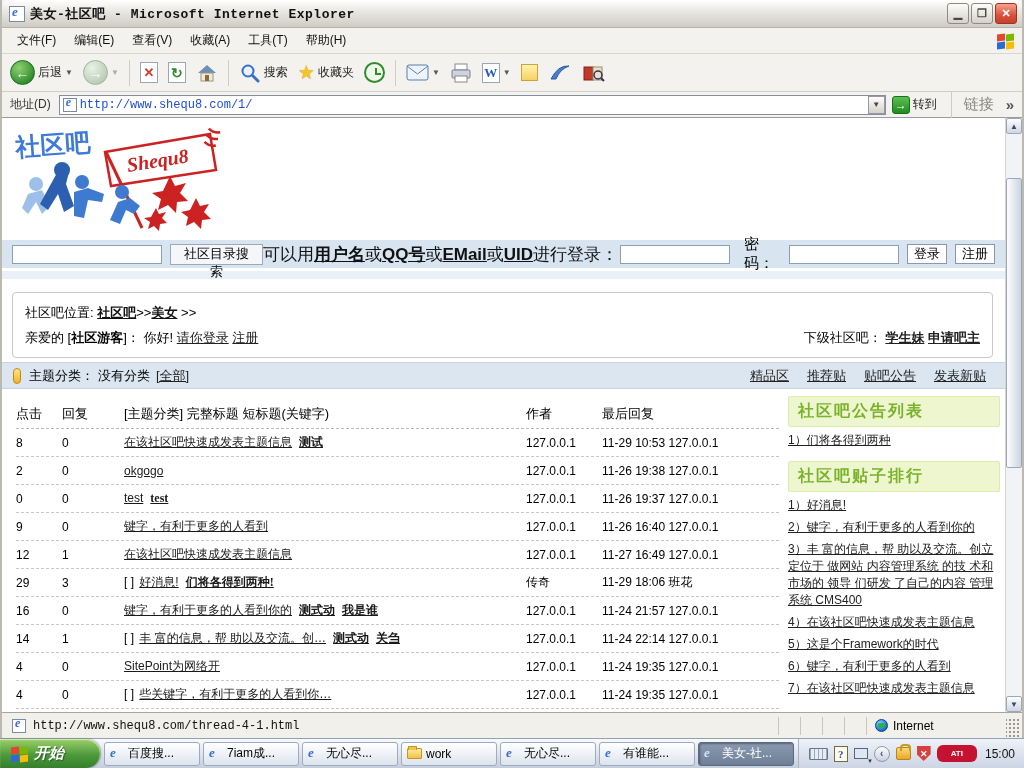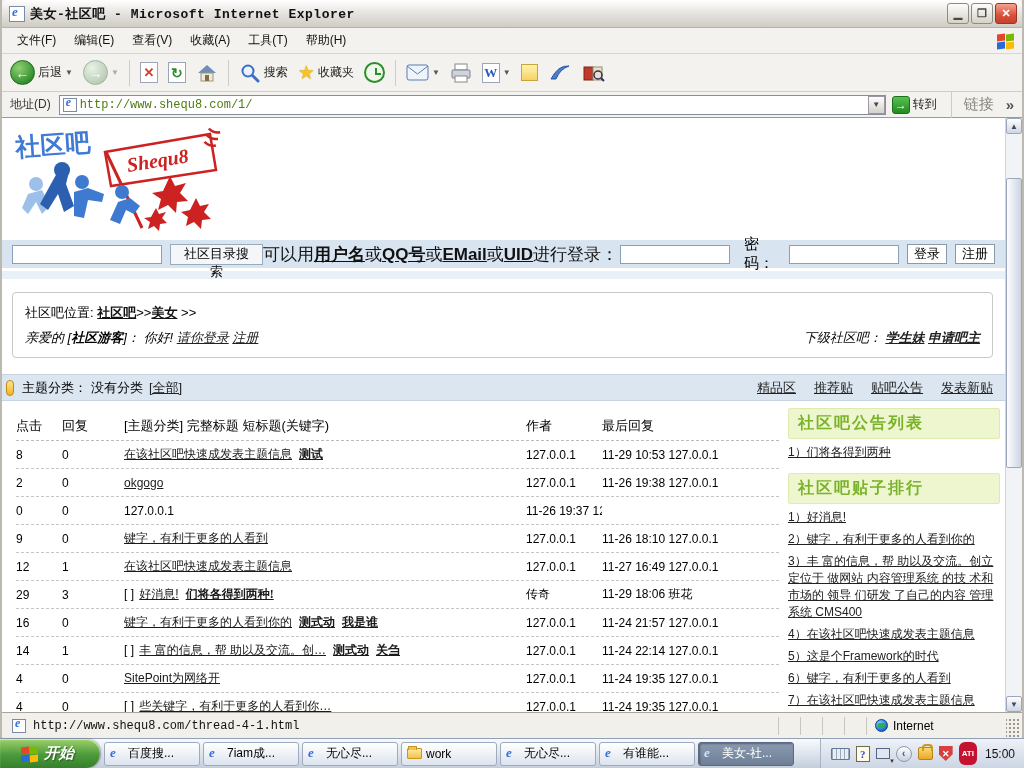--- a/index.html
+++ b/index.html
@@ -55,21 +55,21 @@
   .hist-circle::before { content:""; position:absolute; left:9px; top:9px; width:6px; height:2px; background:#2f8c2c; }
   .ic-word { width:18px; height:20px; background:#fff; border:1px solid #9aa5b5; color:#2a5bb8;
              font:bold 13px "Liberation Serif",serif; display:flex; align-items:center; justify-content:center; }
 
   .addressbar { height:26px; flex:none; display:flex; align-items:center; padding:0 4px;
                 background:#f3f2ee; border-bottom:1px solid #9b98a0; gap:4px; }
   .addr-label { font-size:12px; color:#333; padding:0 4px; flex:none; }
   .addr-field { flex:1; height:20px; background:#fff; border:1px solid #848ea0; display:flex; align-items:center; }
   .addr-page-icon { width:14px; height:14px; margin:0 3px; background:#fff; border:1px solid #7a8aa8; position:relative; flex:none; }
   .addr-page-icon::after { content:"e"; position:absolute; left:2px; top:-4px; color:#3a70d8; font:bold italic 12px "Liberation Serif",serif; }
-  .addr-input { flex:1; border:none; outline:none; font:12px "Liberation Mono",monospace; color:#4d7c0f; background:transparent; }
+  .addr-input { flex:1; border:none; outline:none; font:12px "Liberation Mono",monospace; color:#1d4ed8; background:transparent; }
   .addr-drop { width:17px; height:18px; background:linear-gradient(#fdfdfc,#d6d2c9); border:1px solid #9b97a5;
                font-size:8px; color:#444; display:flex; align-items:center; justify-content:center; flex:none; }
   .go-btn { display:flex; align-items:center; gap:3px; padding:1px 6px 1px 2px; flex:none; }
   .go-square { width:18px; height:18px; border-radius:3px; background:linear-gradient(#5cc054,#1f8c1f); border:1px solid #187018;
                color:#fff; font-weight:bold; display:flex; align-items:center; justify-content:center; }
   .links-label { color:#8a877f; font-size:15px; padding:0 4px; flex:none; }
 
   
   .viewport { flex:1; display:flex; background:#fff; overflow:hidden; }
   .page { flex:1; overflow:hidden; position:relative; background:#fff; }
@@ -92,27 +92,27 @@
   .user-input { width:110px; }
   .pwd-label { margin:0 4px 0 14px; font-size:15px; }
   .pwd-input { width:110px; }
   .mini-btn { margin-left:8px; height:20px; padding:0 6px; background:#fff; border:1px solid #89a;
               font-size:13px; white-space:nowrap; }
 
   .sub-band { height:8px; background:#e9f0f7; margin-top:3px; }
 
   .crumb-box { margin:13px 12px 0 10px; border:1px solid #c9c9c9; border-radius:4px; padding:7px 12px; }
   .crumb-line { line-height:25px; font-size:13px; }
-  .crumb-line2 { display:flex; justify-content:space-between;font-style:italic; }
+  .crumb-line2 { display:flex; justify-content:space-between; }
   .blink { font-weight:bold; text-decoration:underline; color:#111; }
   .plink { text-decoration:underline; color:#222; }
   .guest-name { font-weight:bold; }
 
-  .topic-bar { margin-top:16px; height:27px; background:#dce6f0; border-top:1px solid #c7d3e1; border-bottom:1px solid #c7d3e1;
-               display:flex; align-items:center; padding:0 4px; font-size:13px; }
+  .topic-bar { margin-top:4px; height:27px; background:#dce6f0; border-top:1px solid #c7d3e1; border-bottom:1px solid #c7d3e1;
+               display:flex; align-items:center; padding:0 11px; font-size:13px; }
   .topic-pill { width:8px; height:16px; border-radius:4px; background:linear-gradient(#ffe48a,#f0b429); border:1px solid #c08a12; margin-right:8px; flex:none; }
   .topic-links { margin-left:auto; display:flex; gap:18px; padding-right:8px; }
 
   .main { display:flex; padding:5px 5px 0 14px;align-items:flex-end; }
   .threads { flex:1; margin-right:9px; min-width:0; }
   .t-row { display:grid; grid-template-columns:46px 62px 402px 76px 1fr; align-items:center;
            height:28px; border-bottom:1px dashed #c6c6c6; font-size:12px; white-space:nowrap; }
   .t-row.hdr { font-size:13px; border-bottom:1px dashed #bbb; height:30px; }
   .t-row .c { overflow:hidden; text-overflow:clip; }
   .tlink { text-decoration:underline; color:#1a1a1a; }
@@ -133,21 +133,21 @@
   .status-cell { width:22px; height:18px; border-left:1px solid #c9c6be; }
   .status-zone { width:140px; height:18px; border-left:1px solid #c9c6be; display:flex; align-items:center; gap:5px; padding-left:8px; }
   .globe { width:13px; height:13px; border-radius:50%; background:radial-gradient(circle at 35% 30%, #7fd0ff, #1b6fd0 70%, #0c4ba0); border:1px solid #0a3f86; position:relative; }
   .globe::after { content:""; position:absolute; left:2px; top:3px; width:7px; height:5px; background:#2fae4e; border-radius:2px; }
   .grip { width:14px; height:20px; align-self:flex-end;
           background:radial-gradient(circle,#9b978e 1px,transparent 1.4px); background-size:4px 4px; background-position:bottom right; }
 
   
   .taskbar { position:absolute; left:0; right:0; bottom:0; height:30px; display:flex; align-items:stretch;
              background:linear-gradient(#f8fafc,#dfe5ee 50%,#c3cddd); border-top:1px solid #91a0b6; }
-  .start-btn { flex:none; width:100px; display:flex; align-items:center; gap:6px; padding-left:20px;
+  .start-btn { flex:none; width:100px; display:flex; align-items:center; gap:6px; padding-left:10px;
                background:linear-gradient(#9ed06a,#4c9a3c 55%,#35802c); border-radius:0 14px 14px 0;
                box-shadow:inset 0 1px 1px #d6f0b0, 1px 0 2px rgba(0,0,0,.35); }
   .start-label { color:#fff; font:bold italic 15px "Liberation Sans",sans-serif; text-shadow:1px 1px 1px #2c5e24; }
   .win-flag { width:18px; height:16px; position:relative; flex:none; }
   .tasks { display:flex; align-items:center; gap:3px; padding:0 4px; flex:1; min-width:0; }
   .task-btn { width:96px; height:24px; flex:none; display:flex; align-items:center; gap:4px; padding:0 5px;
               border-radius:3px; border:1px solid #9fabbd; background:linear-gradient(#ffffff,#dde4ee);
               font-size:12px; overflow:hidden; white-space:nowrap; }
   .task-btn.active { background:linear-gradient(#8b9ab0,#6e7f97); color:#fff; border-color:#5c6b82; box-shadow:inset 1px 1px 2px rgba(0,0,0,.35); }
   .task-icon.ie { width:14px; height:14px; flex:none; color:#3a70d8; font:bold italic 13px "Liberation Serif",serif; line-height:12px; }
@@ -161,21 +161,21 @@
   .tray-help { width:14px; height:16px; background:#fffbe8; border:1px solid #6b6b50; color:#2a4ad0; font:bold 11px "Liberation Serif",serif;
                display:flex; align-items:center; justify-content:center; }
   .tray-net { width:14px; height:11px; border:1px solid #55657e; background:#dfe8f2; position:relative; }
   .tray-net::after { content:"▾"; position:absolute; right:-5px; bottom:-7px; font-size:7px; color:#333; }
   .tray-chev { width:16px; height:16px; border-radius:50%; background:linear-gradient(#fdfdfe,#c8d1df); border:1px solid #8b99af;
                color:#44556e; font:bold 10px "Liberation Sans",sans-serif; display:flex; align-items:center; justify-content:center; }
   .tray-lock { width:15px; height:13px; background:linear-gradient(#ffd870,#e8a82a); border:1px solid #b8831a; border-radius:2px; position:relative; }
   .tray-lock::before { content:""; position:absolute; top:-4px; left:3px; width:7px; height:5px; border:2px solid #c89a1e; border-bottom:none; border-radius:4px 4px 0 0; }
   .tray-shield { width:14px; height:15px; background:#d84040; clip-path:polygon(0 0,100% 0,100% 55%,50% 100%,0 55%); color:#fff;
                  font:bold 9px "Liberation Sans",sans-serif; display:flex; align-items:center; justify-content:center; }
-  .tray-ati { height:23px; padding:0 3px; background:#c41230; border-radius:6px; color:#fff; font:bold 8px "Liberation Sans",sans-serif;
+  .tray-ati { height:17px; padding:0 14px; background:#c41230; border-radius:6px; color:#fff; font:bold 8px "Liberation Sans",sans-serif;
               display:flex; align-items:center; }
   .tray-clock { font-size:12px; color:#111; margin-left:2px; }
 </style>
 </head>
 <body>
 
 <div class="screen">
   <div class="window">
 
     <div class="titlebar">
@@ -386,29 +386,30 @@
                 <div class="t-row">
                   <span class="c">2</span>
                   <span class="c">0</span>
                   <span class="c"><a class="tlink">okgogo</a></span>
                   <span class="c">127.0.0.1</span>
                   <span class="c">11-26 19:38 127.0.0.1</span>
                 </div>
                 <div class="t-row">
                   <span class="c">0</span>
                   <span class="c">0</span>
+                  <span class="c"><a class="tlink">test</a><a class="tlink kw">test</a></span>
                   <span class="c">127.0.0.1</span>
                   <span class="c">11-26 19:37 127.0.0.1</span>
                 </div>
                 <div class="t-row">
                   <span class="c">9</span>
                   <span class="c">0</span>
                   <span class="c"><a class="tlink">键字，有利于更多的人看到</a></span>
                   <span class="c">127.0.0.1</span>
-                  <span class="c">11-26 18:10 127.0.0.1</span>
+                  <span class="c">11-26 16:40 127.0.0.1</span>
                 </div>
                 <div class="t-row">
                   <span class="c">12</span>
                   <span class="c">1</span>
                   <span class="c"><a class="tlink">在该社区吧快速成发表主题信息</a></span>
                   <span class="c">127.0.0.1</span>
                   <span class="c">11-27 16:49 127.0.0.1</span>
                 </div>
                 <div class="t-row">
                   <span class="c">29</span>

